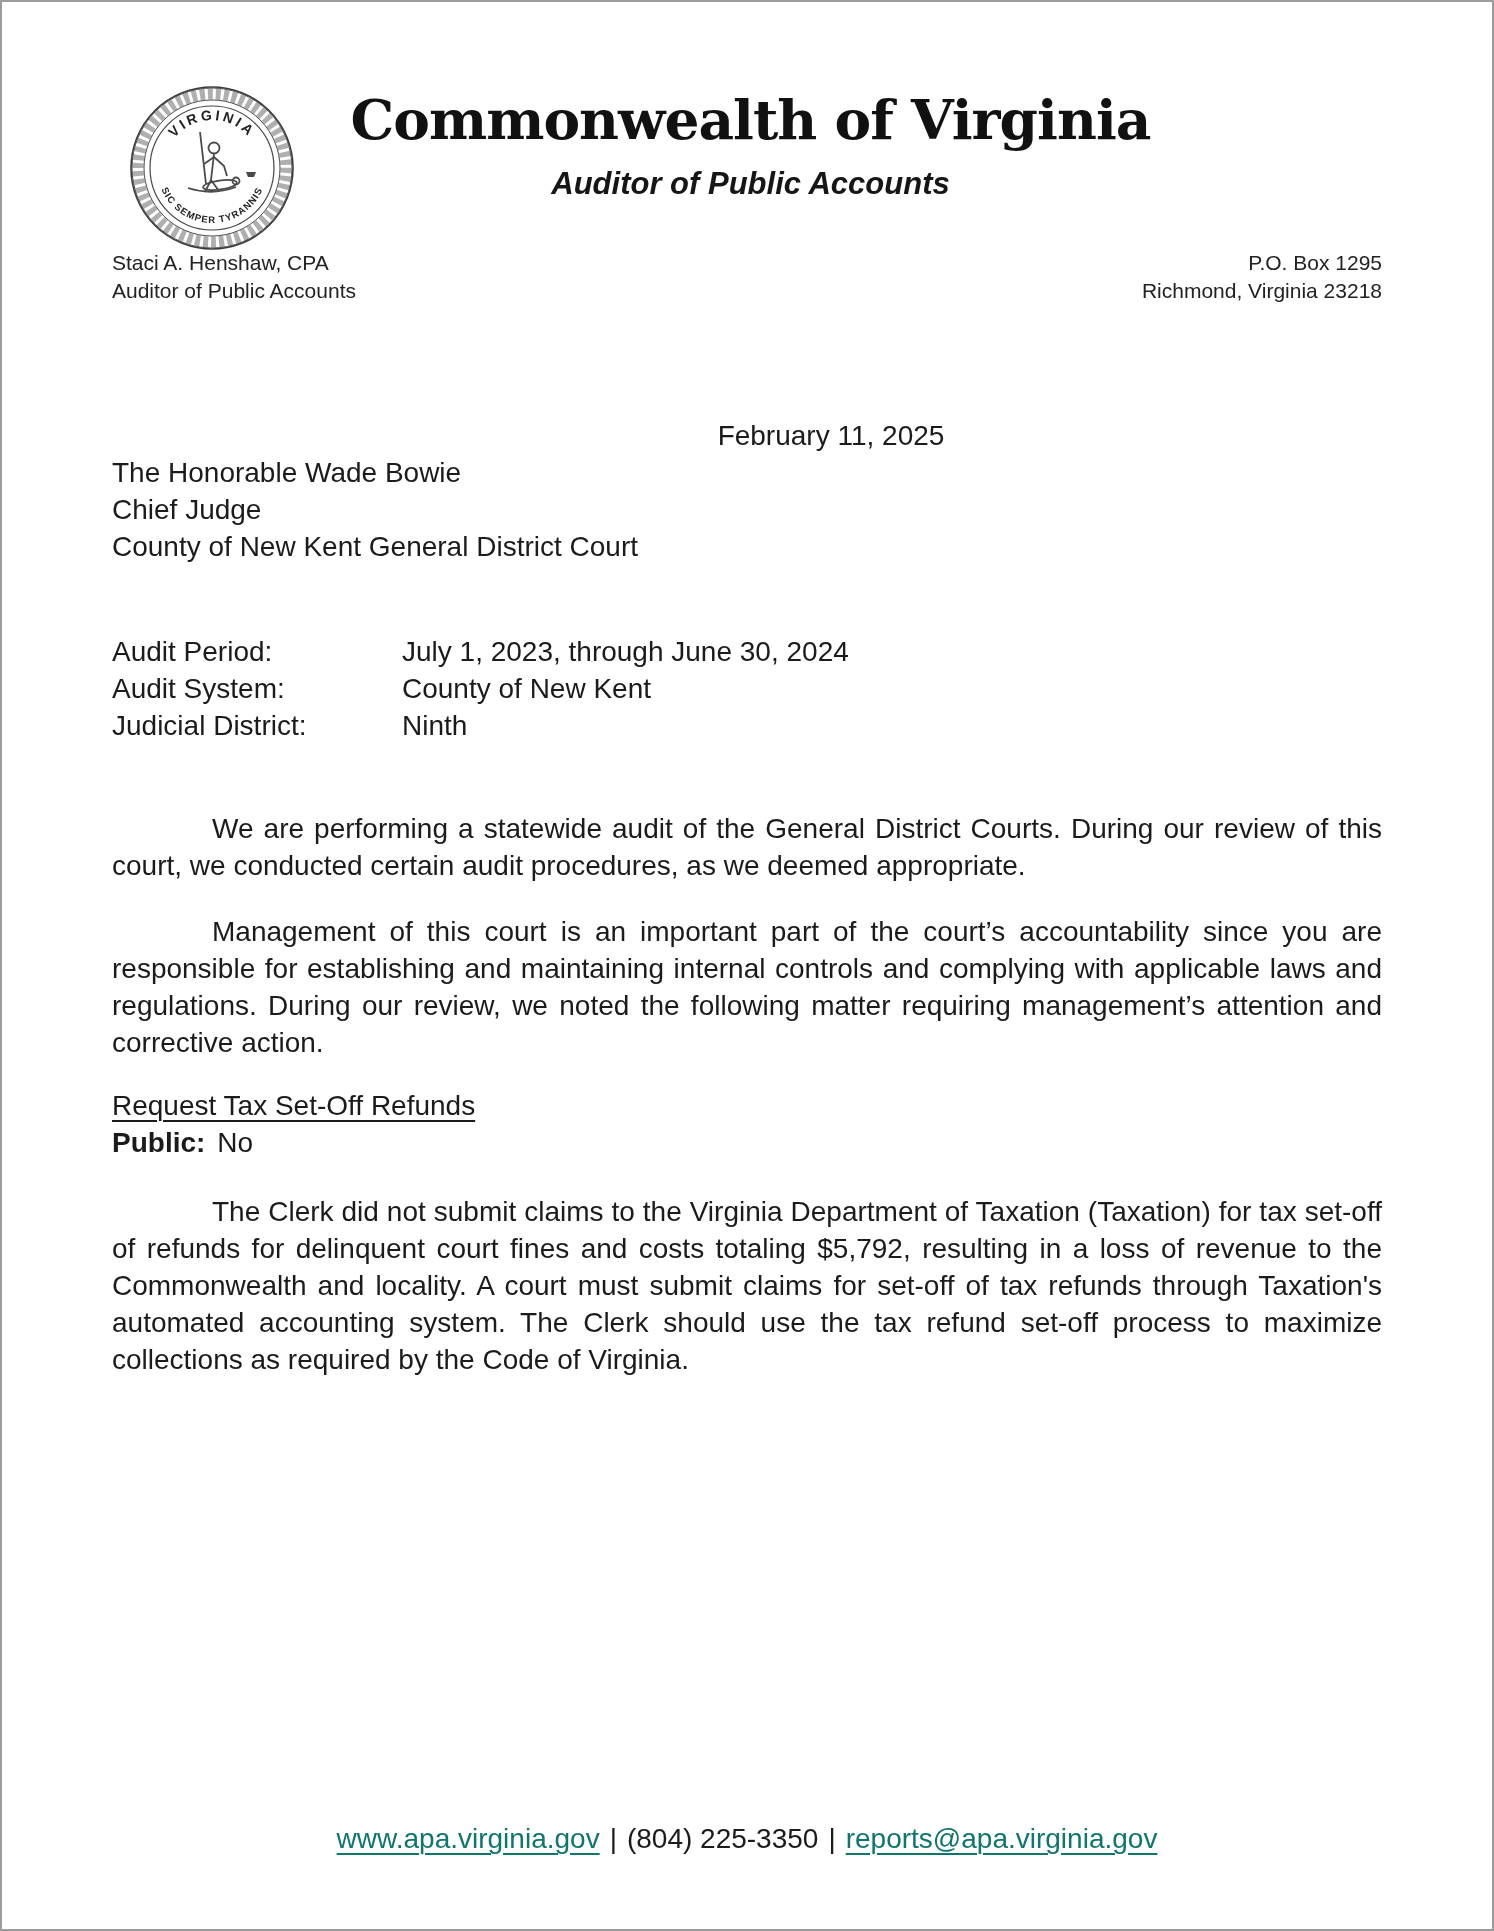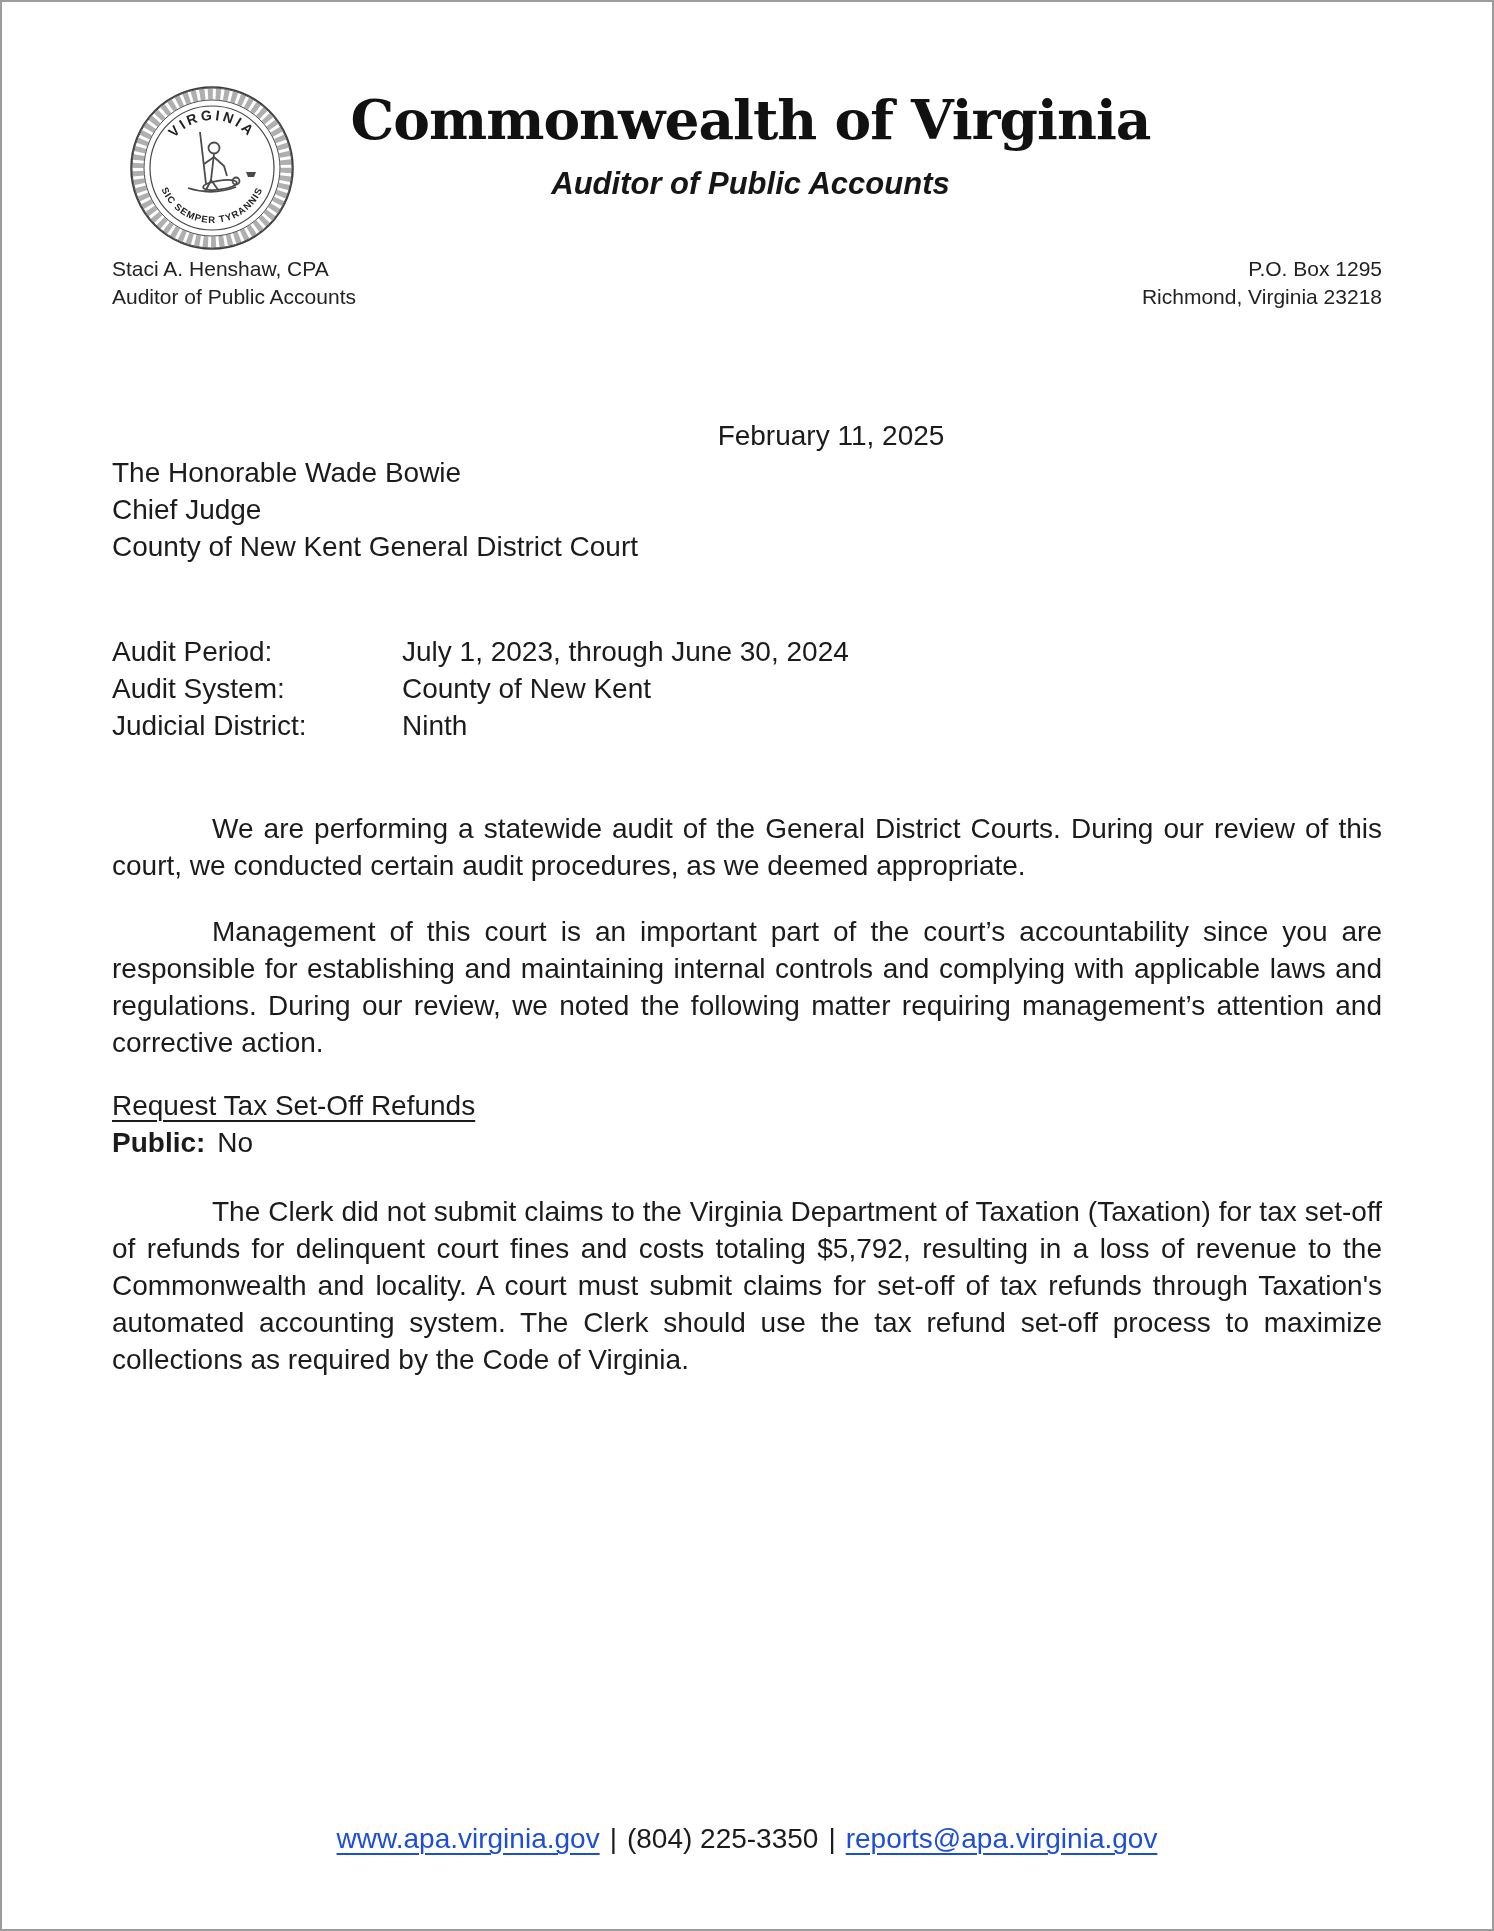--- a/index.html
+++ b/index.html
@@ -38,21 +38,21 @@
   }
   .head-subtitle {
     margin-top: 16px;
     font-style: italic;
     font-weight: 600;
     font-size: 31px;
     color: #161616;
   }
   .contact-left, .contact-right {
     position: absolute;
-    top: 253px;
+    top: 247px;
     font-size: 21px;
     line-height: 28px;
     color: #222;
   }
   .contact-left  { left: 110px;  text-align: left; }
   .contact-right { right: 110px; text-align: right; }
 
   
   .content { margin: 0 110px; }
   .date-line {
@@ -95,21 +95,21 @@
   
   .footer {
     position: absolute;
     left: 0; right: 0; top: 1818px;
     text-align: center;
     font-size: 28px;
     line-height: 37px;
     color: #1b1b1b;
   }
   .footer a.link {
-    color: #1d4ed8;
+    color: #0f766e;
     text-decoration: underline;
     text-underline-offset: 5px;
     text-decoration-thickness: 2px;
     cursor: pointer;
   }
   .footer .sep { color: #1b1b1b; margin: 0 10px; }
 </style>
 </head>
 <body>
 

